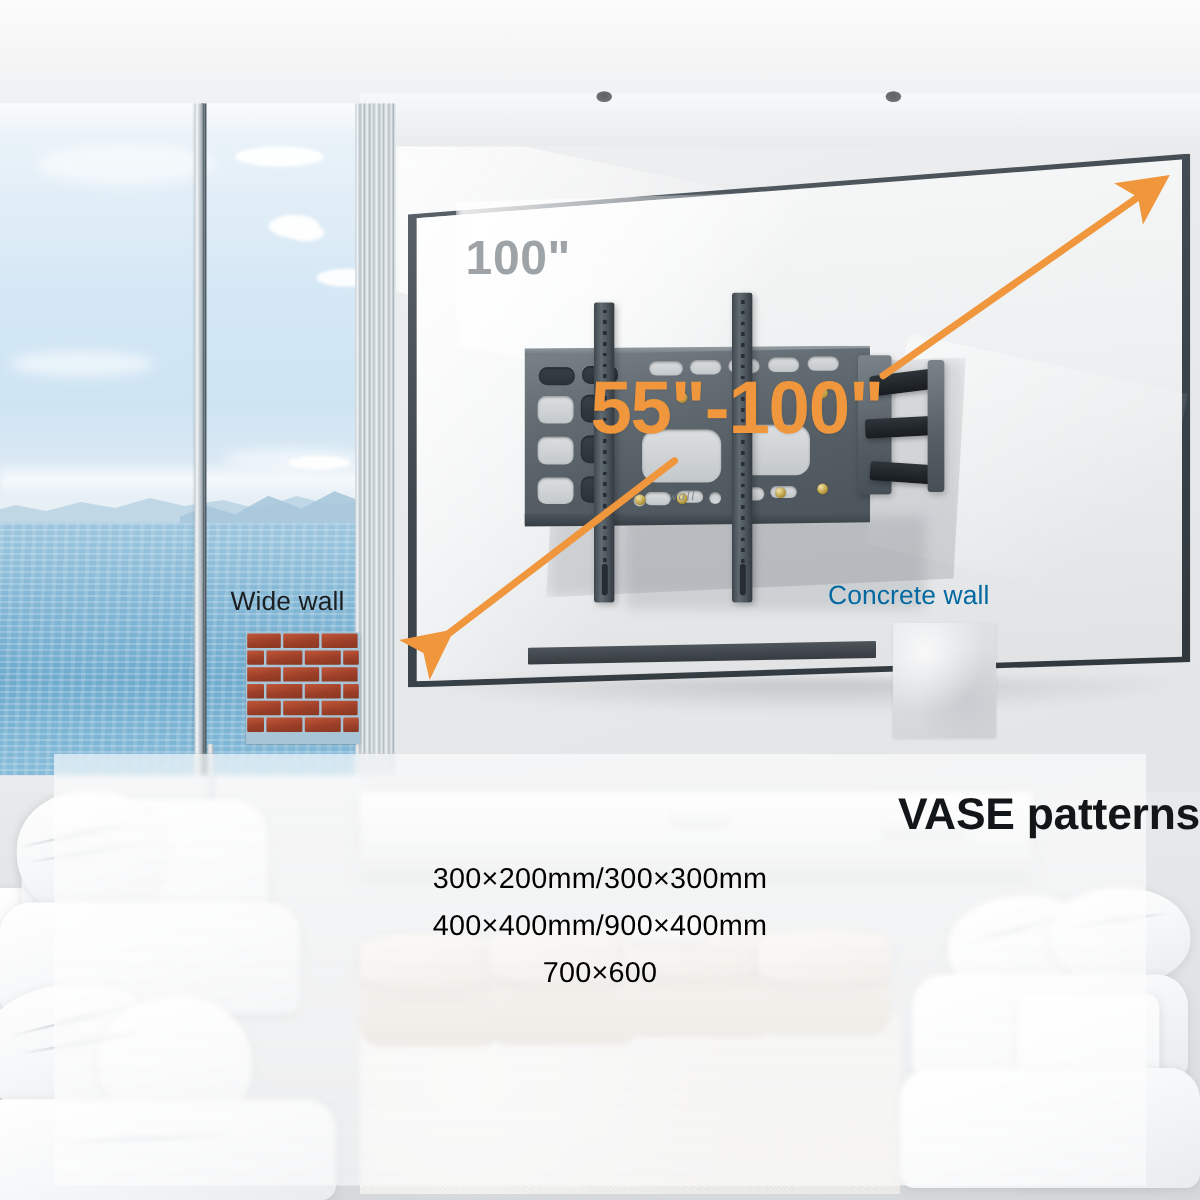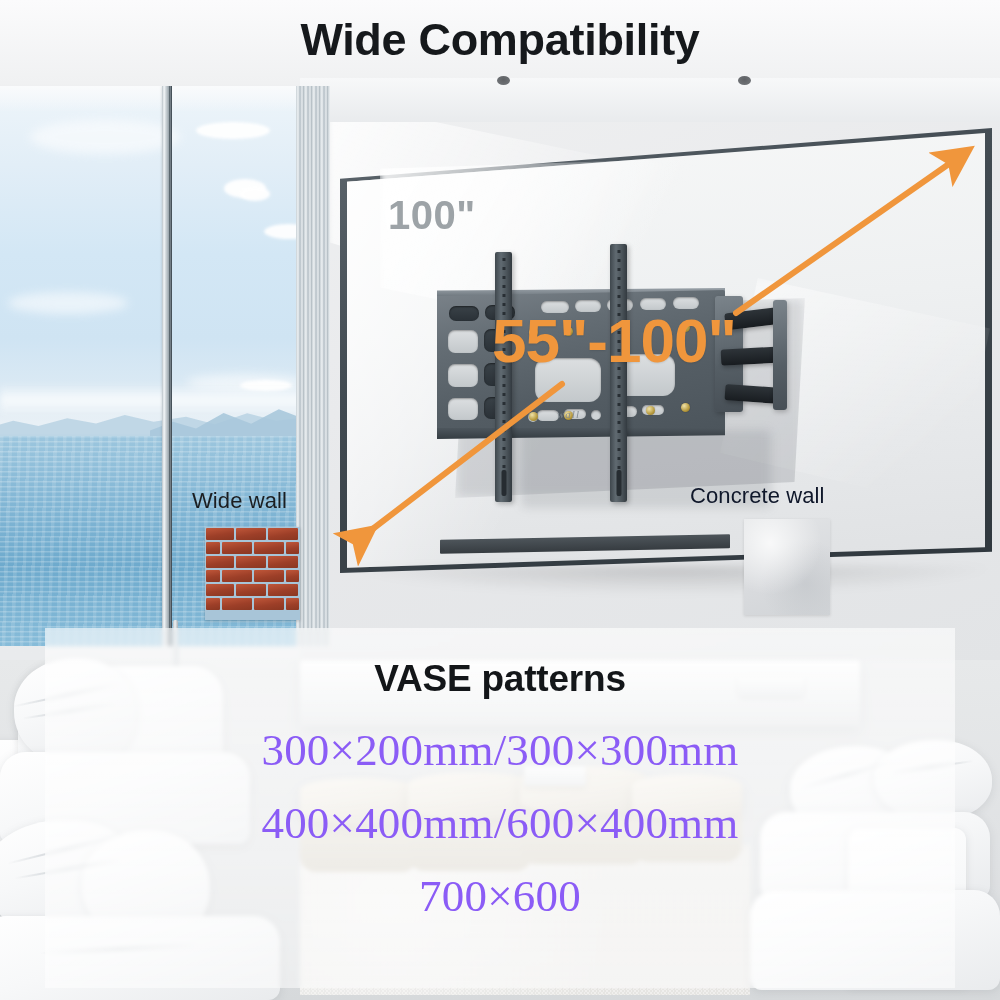--- a/index.html
+++ b/index.html
@@ -276,21 +276,21 @@
   .concrete{
     position:absolute; left:744px; top:519px; width:86px; height:96px;
     background:
       radial-gradient(circle at 30% 25%,rgba(255,255,255,.8),rgba(255,255,255,0) 55%),
       radial-gradient(circle at 72% 68%,rgba(190,194,198,.55),rgba(255,255,255,0) 50%),
       linear-gradient(160deg,#e3e5e7,#d8dadd 60%,#d1d4d7);
     box-shadow:0 1px 3px rgba(0,0,0,.12);
   }
   .label-concrete{
     position:absolute; left:690px; top:483px;
-    font-size:22px; color:#0f172a; letter-spacing:.1px;
+    font-size:22px; color:#0369a1; letter-spacing:.1px;
   }
 
   
   .sofa-left{
     position:absolute; left:-30px; top:648px; width:330px; height:352px;
   }
   .sofa-right{
     position:absolute; left:790px; top:740px; width:250px; height:260px;
   }
   .cush{
@@ -341,30 +341,29 @@
   }
 
   
   .panel{
     position:absolute; left:45px; top:628px; width:910px; height:360px;
     background:linear-gradient(180deg,rgba(255,255,255,.62),rgba(255,255,255,.52));
     backdrop-filter:blur(2px);
   }
   .vase-title{
     position:absolute; left:0; right:0; top:658px;
-    text-align:center; font-size:37px; font-weight:700; color:#131619;
+    text-align:right; font-size:37px; font-weight:700; color:#131619;
     letter-spacing:-.2px;
   }
   .vase-lines{
     position:absolute; left:0; right:0; top:714px; text-align:center;
   }
   .vase-line{
-    font-size:45px; color:#8b5cf6; line-height:1.62;
+    font-size:24px; color:#000000; line-height:1.62;
     letter-spacing:.2px;
-    font-family:Liberation Serif, serif;
   }
 
   .page-title{
     position:absolute; left:0; right:0; top:14px; text-align:center;
     font-size:45px; font-weight:700; color:#16191c; letter-spacing:-.3px;
   }
 </style>
 </head>
 <body>
 
@@ -564,19 +563,18 @@
     <div class="cush seat" style="left:-40px;top:150px;width:250px;height:100px;"></div>
     <div class="crease" style="left:8px;top:34px;width:96px;transform:rotate(-16deg);"></div>
     <div class="crease" style="left:98px;top:26px;width:86px;transform:rotate(-8deg);"></div>
   </div>
 
   <div class="panel"></div>
 
   <div class="vase-title">VASE patterns</div>
   <div class="vase-lines">
     <div class="vase-line">300×200mm/300×300mm</div>
-    <div class="vase-line">400×400mm/600×400mm</div>
+    <div class="vase-line">400×400mm/900×400mm</div>
     <div class="vase-line">700×600</div>
   </div>
 
-  <div class="page-title">Wide Compatibility</div>
 
 </div>
 
 </body></html>

